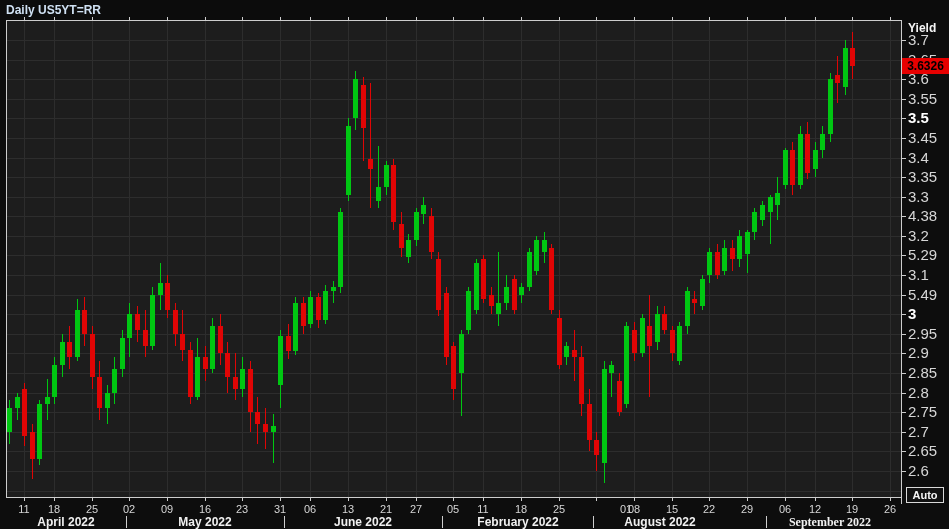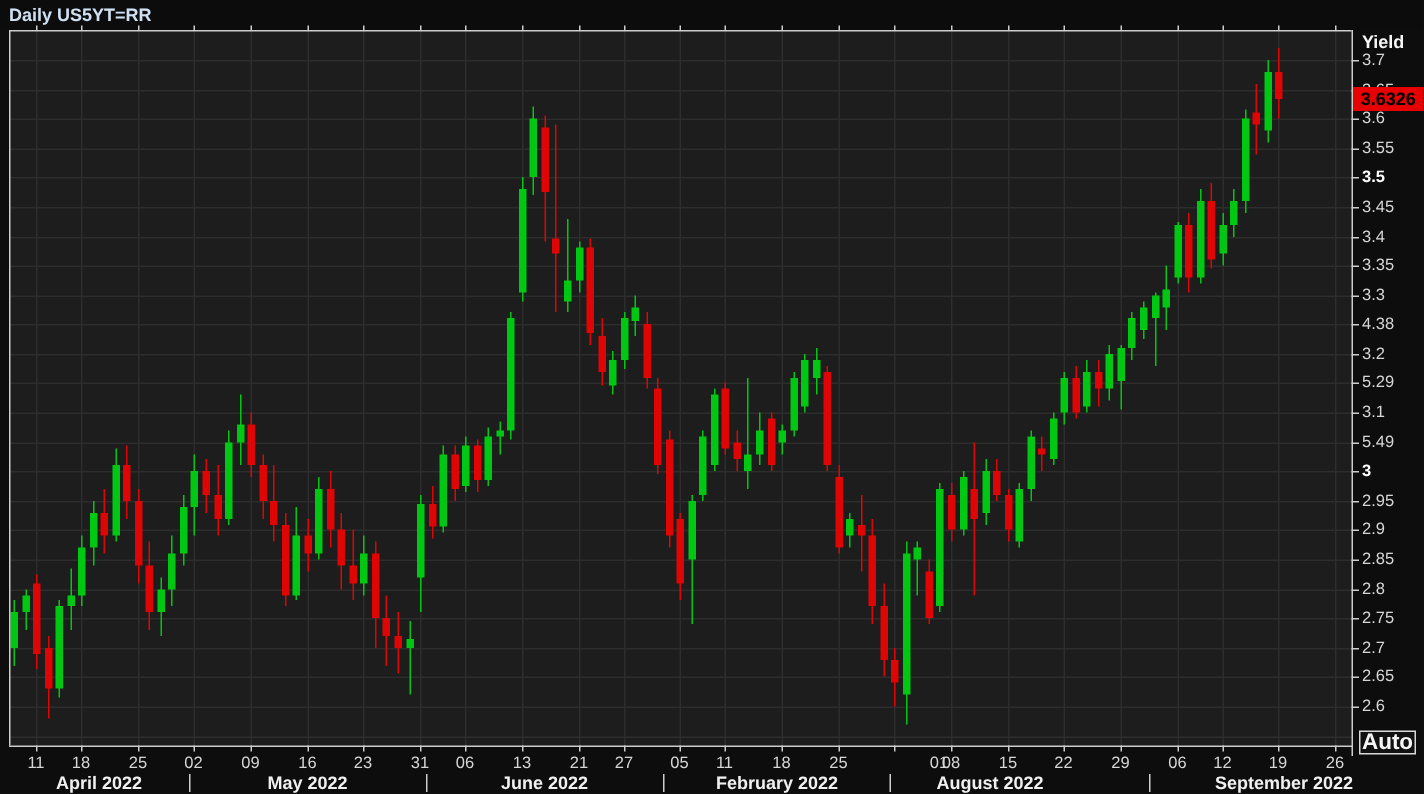--- a/index.html
+++ b/index.html
@@ -11,34 +11,34 @@
   #daterange{position:absolute;right:6px;top:3px;font-size:12px;color:#f2f2f2;}
   
   #plot{position:absolute;left:6px;top:20px;width:895px;height:477px;background:#1d1d1d;}
   #plot-layer{position:absolute;left:0;top:0;width:949px;height:529px;}
   .gridh,.gridv{position:absolute;background:#2d2d2d;}
   .frame{position:absolute;background:#cdcdcd;z-index:6;}
   .tickmark{position:absolute;background:#cdcdcd;z-index:7;}
   .candle-wick{position:absolute;width:1px;z-index:4;}
   .candle-body{position:absolute;width:5px;z-index:5;}
   
-  .ylabel{position:absolute;left:908px;font-size:11px;color:#d6d6d6;line-height:12px;z-index:8;text-align:center;}
+  .ylabel{position:absolute;left:908px;font-size:15px;color:#d6d6d6;line-height:12px;z-index:8;text-align:center;}
   .ylabel.bold{font-weight:bold;color:#ffffff;}
   #yaxis-title{position:absolute;left:908px;top:21px;font-size:12px;font-weight:bold;color:#f5f5f5;z-index:8;}
   #pricebox{position:absolute;left:902px;width:47px;height:16px;background:#e60000;color:#000000;
             font-size:12px;font-weight:bold;text-align:center;line-height:16px;z-index:9;}
   
   .xlabel{position:absolute;top:503px;width:30px;margin-left:-15px;text-align:center;
           font-size:11px;color:#d6d6d6;z-index:8;}
   .mlabel{position:absolute;top:515px;width:140px;margin-left:-70px;text-align:center;
           font-size:12px;font-weight:bold;color:#f0f0f0;z-index:8;}
   .msep{position:absolute;top:516px;width:1px;height:12px;background:#cdcdcd;z-index:8;}
   
   #autobtn{position:absolute;left:906px;top:487px;width:36px;height:14px;border:1px solid #d9d9d9;
-           color:#f5f5f5;font-size:15px;font-weight:bold;text-align:center;line-height:14px;z-index:9;background:#111;}
+           color:#f5f5f5;font-size:11px;font-weight:bold;text-align:center;line-height:14px;z-index:9;background:#111;}
 </style>
 </head>
 <body>
 
 <div id="app">
   <div id="titlebar">
     <span id="title">Daily US5YT=RR</span>
   </div>
 
   <div id="plot"></div>
@@ -169,21 +169,21 @@
       <div class="xlabel" style="left: 890px;">26</div>
       <div class="mlabel" style="left: 66px;">April 2022</div>
       <div class="mlabel" style="left: 205px;">May 2022</div>
       <div class="msep" style="left: 126px;"></div>
       <div class="mlabel" style="left: 363px;">June 2022</div>
       <div class="msep" style="left: 284px;"></div>
       <div class="mlabel" style="left: 518px;">February 2022</div>
       <div class="msep" style="left: 442px;"></div>
       <div class="mlabel" style="left: 660px;">August 2022</div>
       <div class="msep" style="left: 593px;"></div>
-      <div class="mlabel" style="left: 856px;">September 2022</div>
+      <div class="mlabel" style="left: 830px; font-family: Liberation Serif, serif;">September 2022</div>
       <div class="msep" style="left: 766px;"></div>
       <div class="tickmark" style="left: 901px; top: 40px; width: 5px; height: 1px;"></div>
       <div class="ylabel" style="top: 34px;">3.7</div>
       <div class="tickmark" style="left: 901px; top: 60px; width: 5px; height: 1px;"></div>
       <div class="ylabel" style="top: 54px;">3.65</div>
       <div class="tickmark" style="left: 901px; top: 79px; width: 5px; height: 1px;"></div>
       <div class="ylabel" style="top: 73px;">3.6</div>
       <div class="tickmark" style="left: 901px; top: 99px; width: 5px; height: 1px;"></div>
       <div class="ylabel" style="top: 93px;">3.55</div>
       <div class="tickmark" style="left: 901px; top: 118px; width: 5px; height: 1px;"></div>

